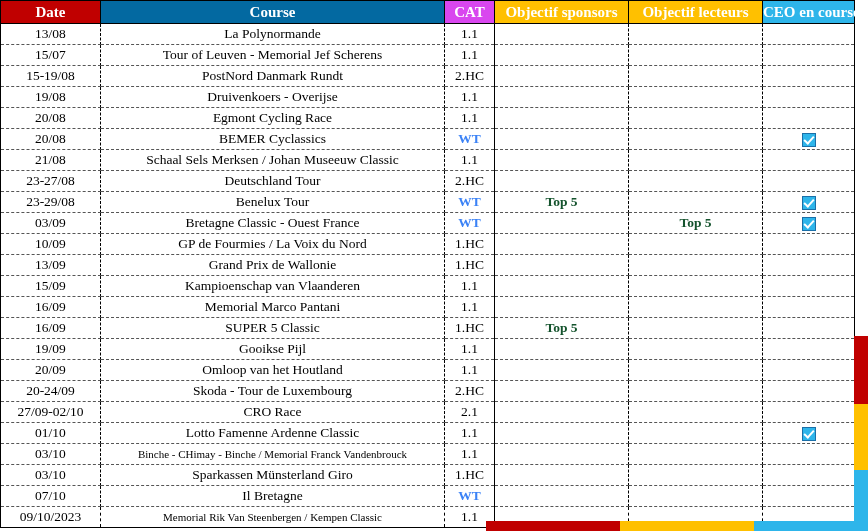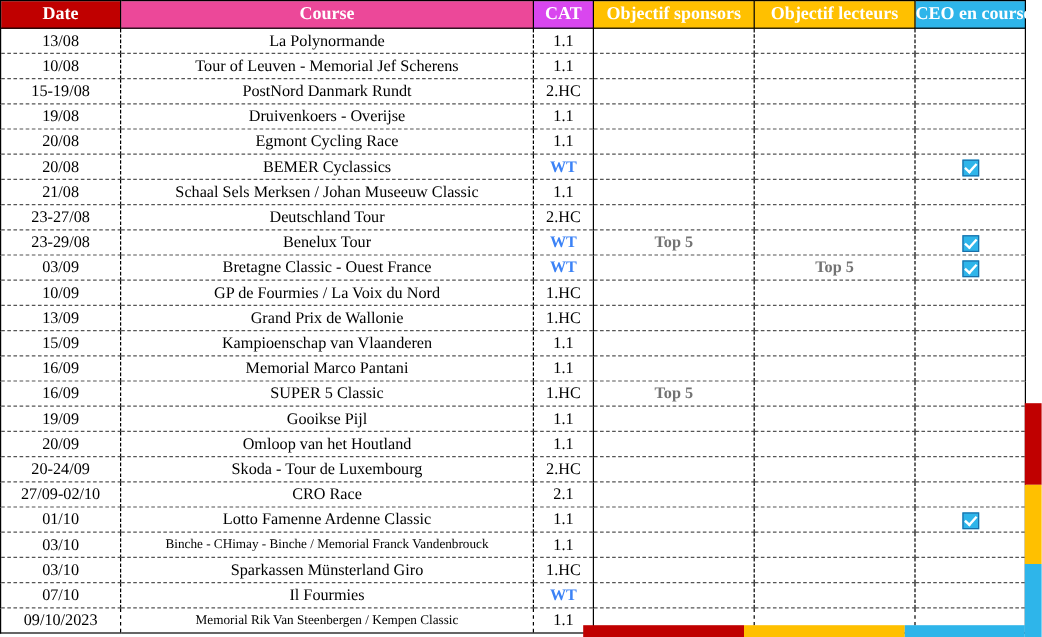--- a/index.html
+++ b/index.html
@@ -44,21 +44,21 @@
     font-weight: bold;
     font-size: 15px;
     color: #ffffff;
     text-align: center;
     vertical-align: middle;
     border: 1px solid #000000;
     letter-spacing: 0px;
     white-space: nowrap;
   }
   th.h-date   { background: #c00000; }
-  th.h-course { background: #ec4899; }
+  th.h-course { background: #0369a1; }
   th.h-cat    { background: #d946ef; }
   th.h-obs    { background: #ffc000; color: #000000; }
   th.h-obl    { background: #ffc000; color: #000000; }
   th.h-ceo    { background: #2eb5ea; color: #000000; }
 
   
   tr.row td {
     height: 20px;
     font-size: 13.5px;
     color: #000000;
@@ -79,21 +79,21 @@
 
   tr.row:first-child td { border-top: 1px solid #000000; }
   tr.row.last td { border-bottom: 1px solid #000000; }
 
   td.cat.wt {
     color: #3b82f6;
     font-weight: bold;
   }
   td.obs.goal, td.obl.goal {
     font-weight: bold;
-    color: #737373;
+    color: #14532d;
   }
   td.course {
     font-size: 13.5px;
   }
   td.course.tight {
     font-size: 11px;
   }
 
   
   .chk {
@@ -167,21 +167,21 @@
     <tbody id="tbody">
         <tr class="row">
           <td class="date">13/08</td>
           <td class="course">La Polynormande</td>
           <td class="cat">1.1</td>
           <td class="obs"></td>
           <td class="obl"></td>
           <td class="ceo"></td>
         </tr>
         <tr class="row">
-          <td class="date">10/08</td>
+          <td class="date">15/07</td>
           <td class="course">Tour of Leuven - Memorial Jef Scherens</td>
           <td class="cat">1.1</td>
           <td class="obs"></td>
           <td class="obl"></td>
           <td class="ceo"></td>
         </tr>
         <tr class="row">
           <td class="date">15-19/08</td>
           <td class="course">PostNord Danmark Rundt</td>
           <td class="cat">2.HC</td>
@@ -336,21 +336,21 @@
         <tr class="row">
           <td class="date">03/10</td>
           <td class="course">Sparkassen Münsterland Giro</td>
           <td class="cat">1.HC</td>
           <td class="obs"></td>
           <td class="obl"></td>
           <td class="ceo"></td>
         </tr>
         <tr class="row">
           <td class="date">07/10</td>
-          <td class="course">Il Fourmies</td>
+          <td class="course">Il Bretagne</td>
           <td class="cat wt">WT</td>
           <td class="obs"></td>
           <td class="obl"></td>
           <td class="ceo"></td>
         </tr>
         <tr class="row last">
           <td class="date">09/10/2023</td>
           <td class="course tight">Memorial Rik Van Steenbergen / Kempen Classic</td>
           <td class="cat">1.1</td>
           <td class="obs"></td>

